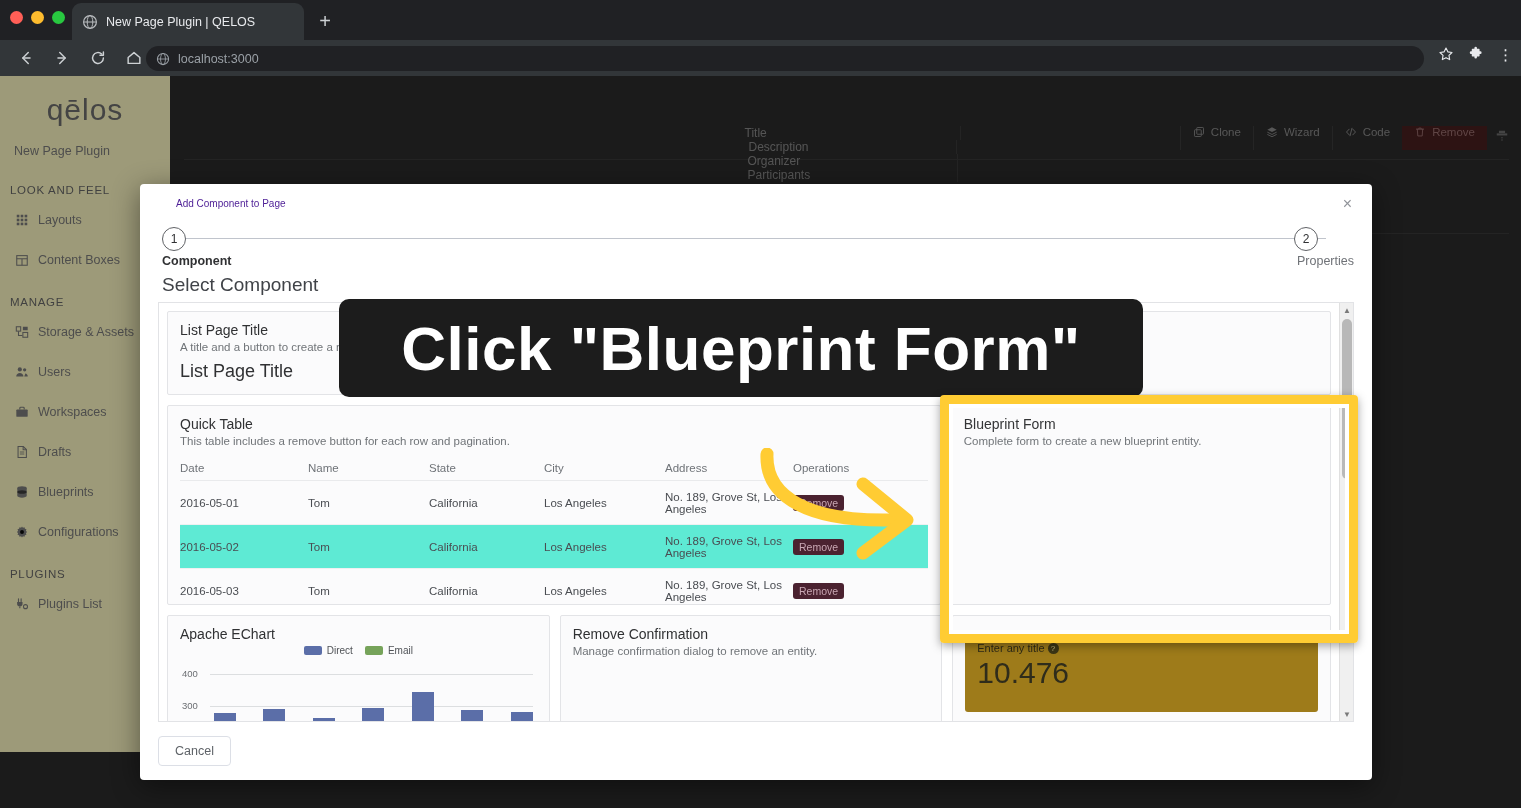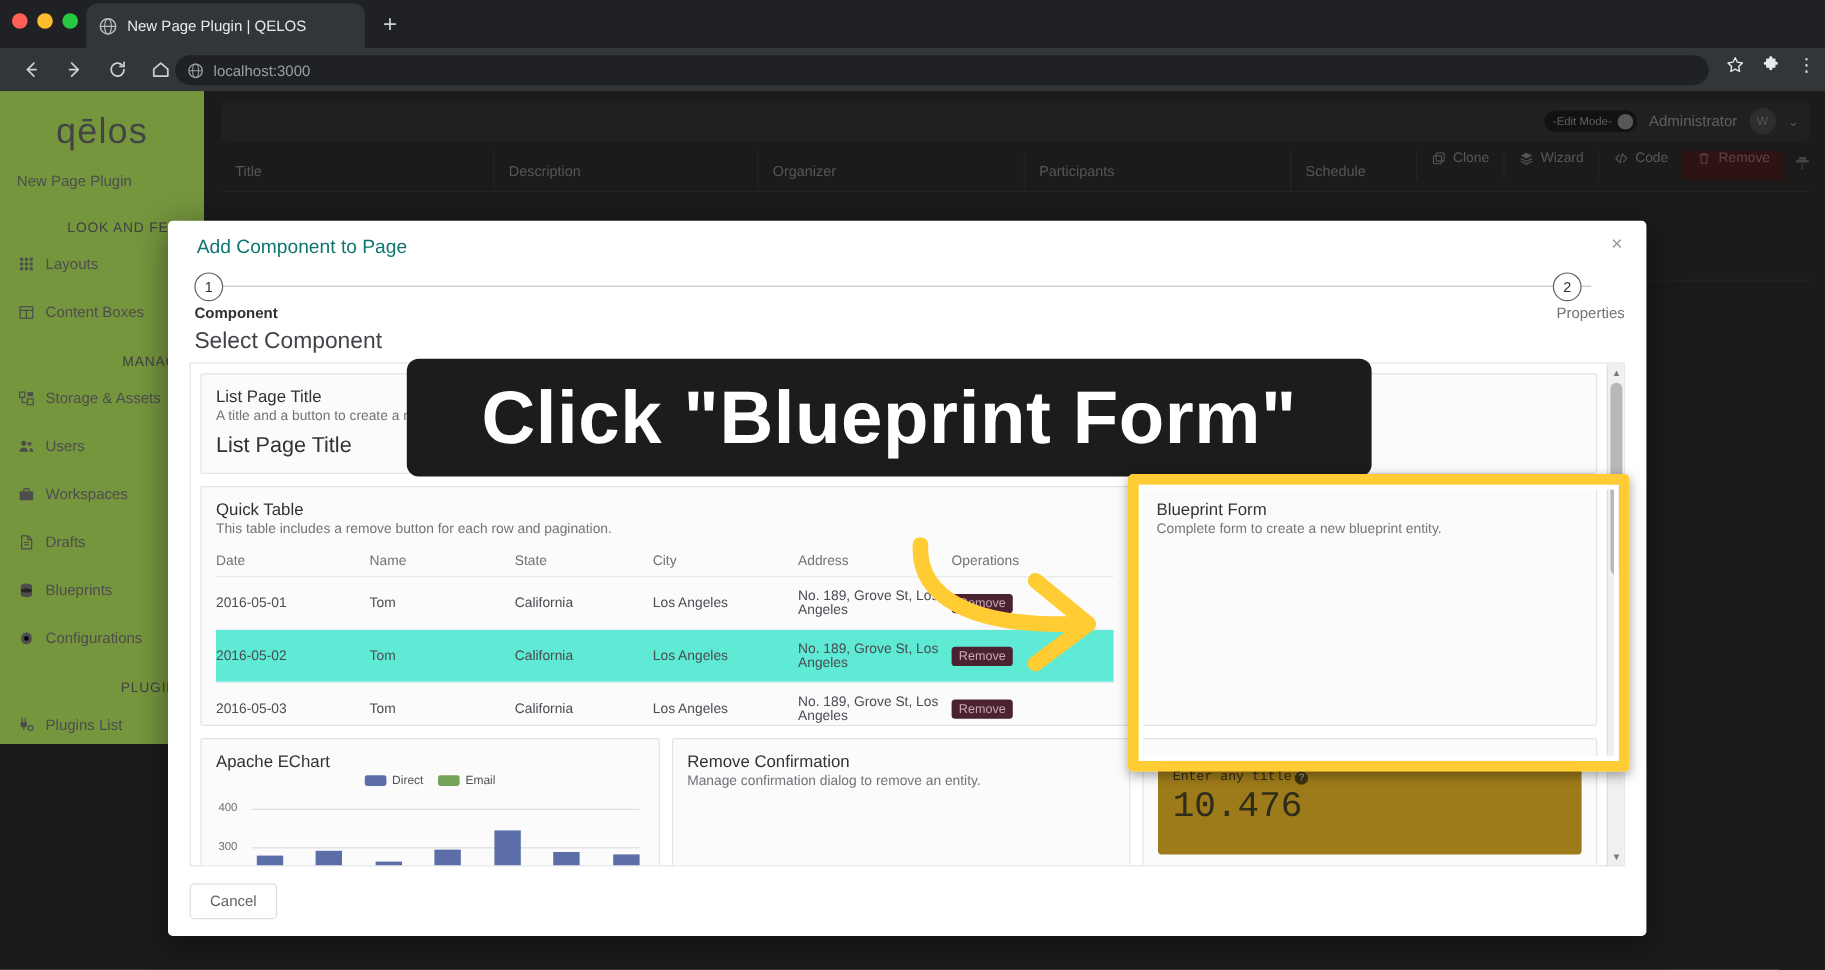--- a/index.html
+++ b/index.html
@@ -34,22 +34,22 @@
     background:#202124; border-radius:13px; display:flex; align-items:center; padding:0 10px; gap:8px;
   }
   .omni-favicon { width:14px; height:14px; flex:none; }
   .omni-url { color:#9aa0a6; font-size:12.5px; }
   .chrome-right { position:absolute; right:8px; top:6px; display:flex; align-items:center; gap:14px; }
   .chrome-right .ci { color:#e8eaed; display:flex; align-items:center; }
 
   
   .app { position:absolute; left:0; top:76px; width:1521px; height:732px; background:#2c2c2c; }
   .sidebar {
-    position:absolute; left:0; top:0; width:170px; height:544px;
-    background:#bef264; color:#8b8b8b;text-align:right;
+    position:absolute; left:0; top:0; width:170px; height:676px;
+    background:#fef9c3; color:#8b8b8b;
   }
   .logo { height:58px; display:flex; align-items:center; justify-content:center; padding-top:10px; }
   .logo-text { font-size:30px; letter-spacing:1px; color:#6f6f6f; font-weight:400; }
   .side-item {
     display:flex; align-items:center; gap:9px; padding:0 14px; height:40px;
     font-size:12.5px; color:#7d7d7d;
   }
   .side-item .si { width:15px; height:15px; flex:none; display:flex; align-items:center; justify-content:center; }
   .side-head { padding:16px 14px 4px 10px; font-size:11.5px; letter-spacing:.7px; color:#6a6a6a; }
   .side-plain { padding:0 14px; height:34px; display:flex; align-items:center; font-size:12.5px; color:#7d7d7d; }
@@ -70,36 +70,36 @@
 
   .actionbar { position:absolute; right:12px; top:50px; display:flex; align-items:center; }
   .act {
     display:flex; align-items:flex-start; gap:6px; height:24px; padding:0 12px;
     font-size:11.5px; color:#8d8d8d; border-left:1px solid #3c3c3c;
   }
   .act.remove { background:#4a1f1f; color:#9a7070; border-left:none; }
   .act-extra { margin-left:8px; color:#6e6e6e; display:flex; align-items:center; gap:2px; }
 
   .datatable { position:absolute; left:14px; top:50px; right:12px; }
-  .dt-head { display:flex; height:34px; align-items:center; border-bottom:1px solid #3a3a3a; }
+  .dt-head { display:flex; height:34px; align-items:center; border-bottom:1px solid #3a3a3a;flex-direction:column; }
   .dt-th { font-size:12px; color:#8a8a8a; padding-left:12px; border-right:1px solid #3a3a3a; height:34px; display:flex; align-items:center; }
   .dt-body { height:74px; position:relative; border-bottom:1px solid #3a3a3a; }
   .dt-nodata { position:absolute; left:0; right:0; top:28px; text-align:center; font-size:12px; color:#7c7c7c; }
 
   
   .scrim { position:absolute; left:0; top:76px; width:1521px; height:732px; background:rgba(0,0,0,.38); }
 
   
   .modal {
     position:absolute; left:140px; top:184px; width:1232px; height:596px;
     background:#fff; border-radius:4px; box-shadow:0 6px 28px rgba(0,0,0,.45);
     overflow:hidden;
   }
   .modal-inner { position:absolute; inset:0; }
-  .modal-title { position:absolute; left:24px; top:14px; font-size:16px; color:#0f766e; }
+  .modal-title { position:absolute; left:36px; top:14px; font-size:10px; color:#4c1d95; }
   .modal-close { position:absolute; right:20px; top:12px; font-size:16px; color:#909399; line-height:1; }
 
   .steps { position:absolute; left:18px; right:18px; top:40px; height:46px; }
   .step-line { position:absolute; left:28px; right:28px; top:14px; height:1px; background:#c0c4cc; }
   .step-circle {
     position:absolute; top:3px; width:24px; height:24px; border-radius:50%;
     border:1px solid #606266; background:#fff;
     font-size:12px; color:#303133; display:flex; align-items:center; justify-content:center;
   }
   .step-circle.s1 { left:4px; }
@@ -152,21 +152,21 @@
   .legend { display:flex; gap:12px; justify-content:center; align-items:center; margin-top:2px; }
   .lg { display:flex; align-items:center; gap:5px; font-size:10px; color:#4f5256; }
   .lg-sw { width:18px; height:9px; border-radius:2px; }
   .chart-area { position:relative; height:60px; margin-top:6px; }
   .gridline { position:absolute; left:30px; right:4px; height:1px; background:#dcdee0; }
   .ylab { position:absolute; left:2px; font-size:9.5px; color:#6b6e72; }
   .bars { position:absolute; left:34px; right:4px; bottom:0; height:56px; display:flex; align-items:flex-end; justify-content:space-between; }
   .bar { width:22px; background:#5b6ea8; }
 
   
-  .stat-box { margin-top:8px; background:#9e7b1a; border-radius:3px; padding:8px 12px; height:78px;font-family:Liberation Mono, monospace; }
+  .stat-box { margin-top:8px; background:#9e7b1a; border-radius:3px; padding:8px 12px; height:78px; }
   .stat-label { font-size:11px; color:#2e2a16; display:flex; align-items:center; gap:3px; }
   .stat-q { width:11px; height:11px; border-radius:50%; background:#3b3515; color:#c7b97d; font-size:8px; display:flex; align-items:center; justify-content:center; }
   .stat-value { font-size:30px; color:#2f2c1b; margin-top:2px; }
 
   
   .vscroll { position:absolute; right:0; top:0; width:14px; bottom:0; background:#f0f0f0; border-left:1px solid #e0e0e0; }
   .vs-arrow { position:absolute; left:0; width:14px; height:14px; color:#7a7a7a; font-size:8px; display:flex; align-items:center; justify-content:center; }
   .vs-arrow.up { top:0; } .vs-arrow.down { bottom:0; }
   .vs-thumb { position:absolute; left:2px; width:10px; top:16px; height:160px; background:#b8b8b8; border-radius:5px; }
 
@@ -379,29 +379,20 @@
               <path d="M2.4 5.6h6.2v2.1a3.1 3.1 0 0 1-6.2 0z" fill="#7d7d7d"></path>
               <path d="M5.5 10.8v2" stroke="#7d7d7d" stroke-width="1.3"></path>
               <circle cx="12" cy="11" r="2.3" fill="none" stroke="#7d7d7d" stroke-width="1.2"></circle>
             </svg>
         </span>
         <span>Plugins List</span>
       </div>
     </div>
 
     <div class="content">
-      <div class="topbar">
-        <div class="edit-toggle">
-          <span>-Edit Mode-</span>
-          <span class="edit-knob"></span>
-        </div>
-        <span class="admin-name">Administrator</span>
-        <span class="avatar">W</span>
-        <span class="caret">⌄</span>
-      </div>
 
       <div class="datatable">
         <div class="dt-head">
           <div class="dt-th" style="width:228px">Title</div>
           <div class="dt-th" style="width:220px">Description</div>
           <div class="dt-th" style="width:222px">Organizer</div>
           <div class="dt-th" style="width:222px">Participants</div>
           <div class="dt-th" style="width:240px;border-right:none">Schedule</div>
         </div>
         <div class="dt-body">

